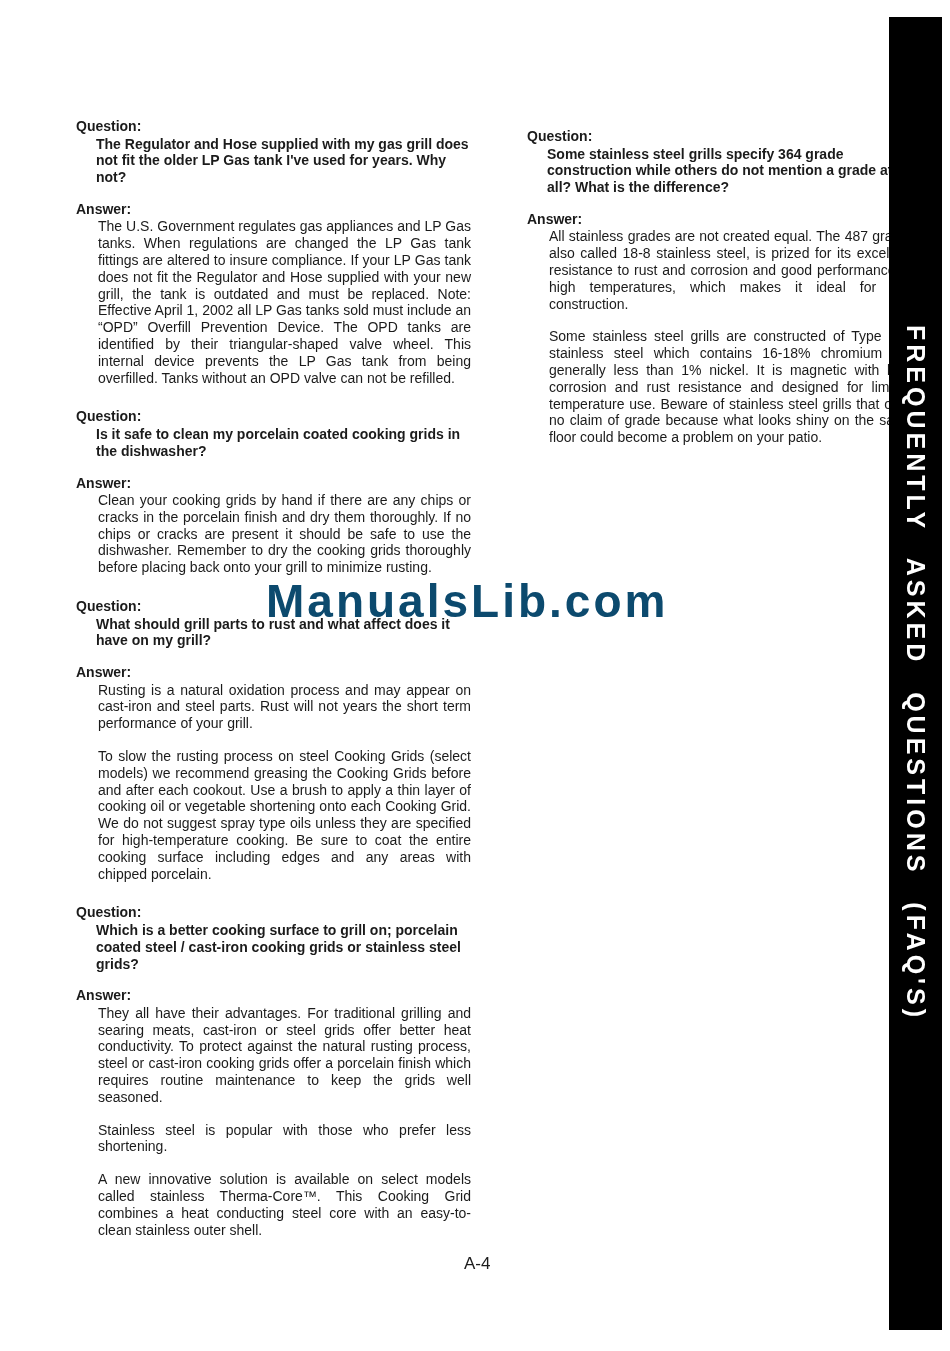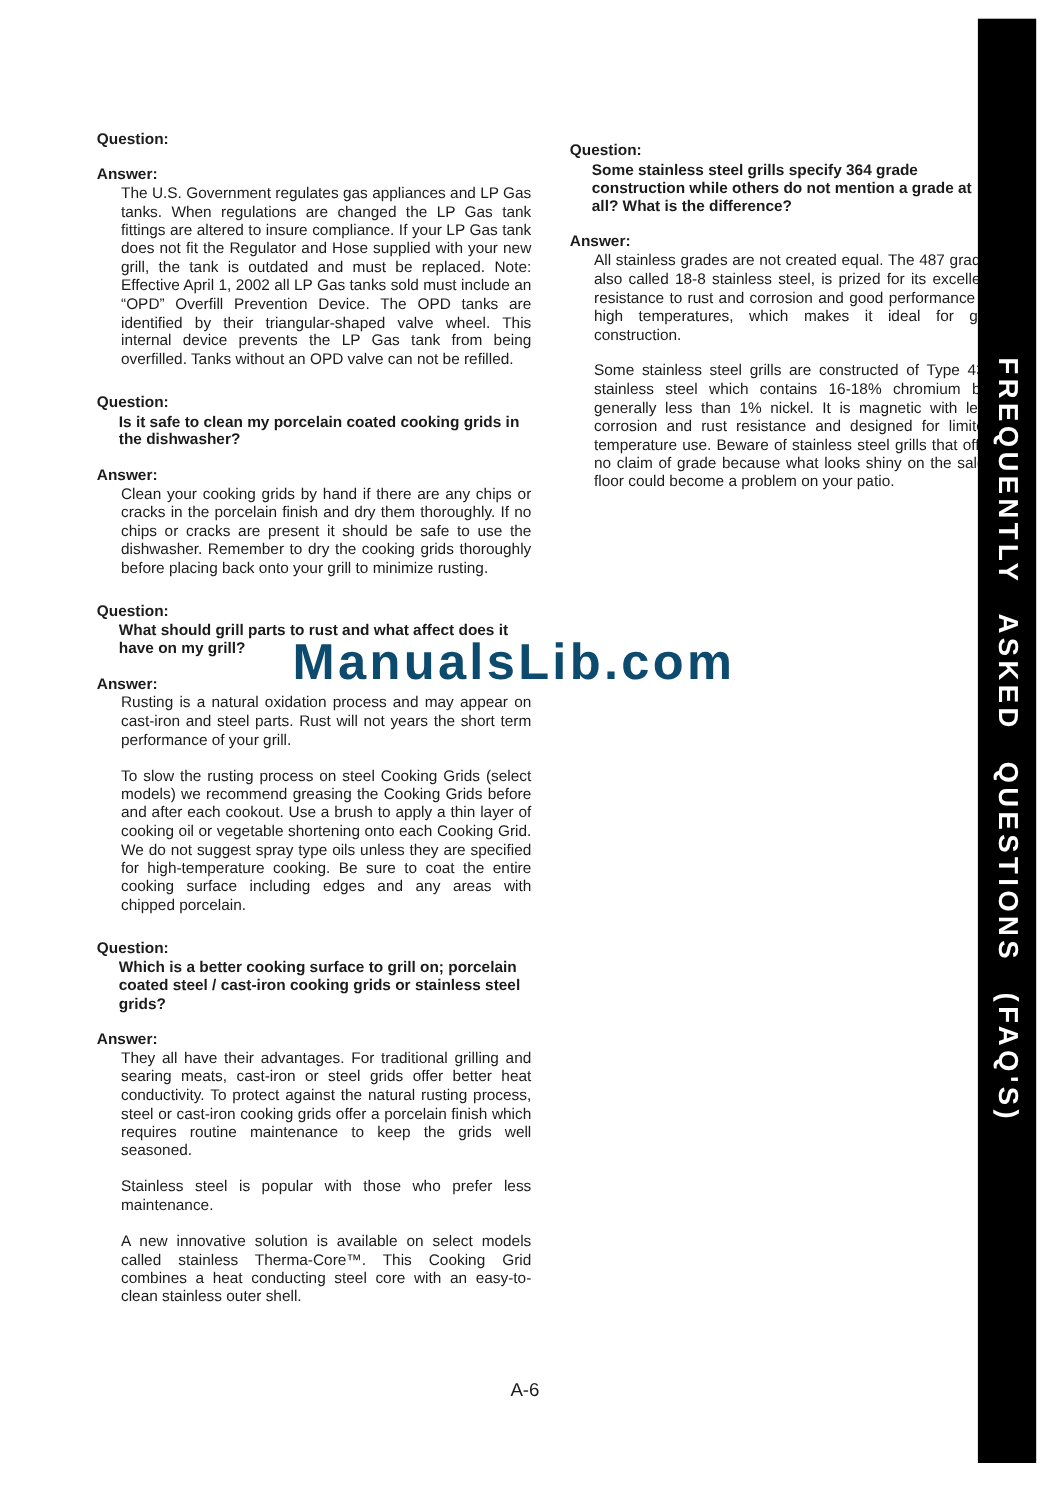--- a/index.html
+++ b/index.html
@@ -16,23 +16,23 @@
     left:266px; top:574px;
     font-size:46px;
     font-weight:bold;
     letter-spacing:3px;
     color:#0c4a6e;
     z-index:1;
     white-space:nowrap;
   }
   .columns {
     position:absolute;
-    left:88px; top:118px;
+    left:76px; top:118px;
     display:flex;
-    gap:35px;
+    gap:56px;
     z-index:2;
   }
   .col-left  { width:395px; }
   .col-right { width:385px; padding-top:10px; }
   .qa { margin:0 0 22px 0; }
   .q-label, .a-label {
     font-weight:bold;
     font-size:14px;
     line-height:1.18;
     margin:0;
@@ -84,20 +84,21 @@
 <div class="page">
 
   <div class="watermark">ManualsLib.com</div>
 
   <div class="columns">
 
     <div class="col col-left">
 
       <section class="qa">
         <h3 class="q-label">Question:</h3>
+        <p class="q-text">The Regulator and Hose supplied with my gas grill does not fit the older LP Gas tank I've used for years. Why not?</p>
         <h3 class="a-label">Answer:</h3>
         <p class="a-text">The U.S. Government regulates gas appliances and LP Gas tanks. When regulations are changed the LP Gas tank fittings are altered to insure compliance. If your LP Gas tank does not fit the Regulator and Hose supplied with your new grill, the tank is outdated and must be replaced. Note: Effective April 1, 2002 all LP Gas tanks sold must include an “OPD” Overfill Prevention Device. The OPD tanks are identified by their triangular-shaped valve wheel. This internal device prevents the LP Gas tank from being overfilled. Tanks without an OPD valve can not be refilled.</p>
       </section>
 
       <section class="qa">
         <h3 class="q-label">Question:</h3>
         <p class="q-text">Is it safe to clean my porcelain coated cooking grids in the dishwasher?</p>
         <h3 class="a-label">Answer:</h3>
         <p class="a-text">Clean your cooking grids by hand if there are any chips or cracks in the porcelain finish and dry them thoroughly. If no chips or cracks are present it should be safe to use the dishwasher. Remember to dry the cooking grids thoroughly before placing back onto your grill to minimize rusting.</p>
       </section>
@@ -108,21 +109,21 @@
         <h3 class="a-label">Answer:</h3>
         <p class="a-text">Rusting is a natural oxidation process and may appear on cast-iron and steel parts. Rust will not years the short term performance of your grill.</p>
         <p class="a-text">To slow the rusting process on steel Cooking Grids (select models) we recommend greasing the Cooking Grids before and after each cookout. Use a brush to apply a thin layer of cooking oil or vegetable shortening onto each Cooking Grid. We do not suggest spray type oils unless they are specified for high-temperature cooking. Be sure to coat the entire cooking surface including edges and any areas with chipped porcelain.</p>
       </section>
 
       <section class="qa">
         <h3 class="q-label">Question:</h3>
         <p class="q-text">Which is a better cooking surface to grill on; porcelain coated steel / cast-iron cooking grids or stainless steel grids?</p>
         <h3 class="a-label">Answer:</h3>
         <p class="a-text">They all have their advantages. For traditional grilling and searing meats, cast-iron or steel grids offer better heat conductivity. To protect against the natural rusting process, steel or cast-iron cooking grids offer a porcelain finish which requires routine maintenance to keep the grids well seasoned.</p>
-        <p class="a-text">Stainless steel is popular with those who prefer less maintenance.</p>
+        <p class="a-text">Stainless steel is popular with those who prefer less shortening.</p>
         <p class="a-text">A new innovative solution is available on select models called stainless Therma-Core™. This Cooking Grid combines a heat conducting steel core with an easy-to-clean stainless outer shell.</p>
       </section>
 
     </div>
 
     <div class="col col-right">
 
       <section class="qa">
         <h3 class="q-label">Question:</h3>
         <p class="q-text">Some stainless steel grills specify 364 grade construction while others do not mention a grade at all? What is the difference?</p>
@@ -132,15 +133,15 @@
       </section>
 
     </div>
 
   </div>
 
   <div class="sidebar">
     <span class="sidebar-text">FREQUENTLY ASKED QUESTIONS (FAQ'S)</span>
   </div>
 
-  <div class="page-number">A-6</div>
+  <div class="page-number">A-4</div>
 
 </div>
 
 </body></html>

